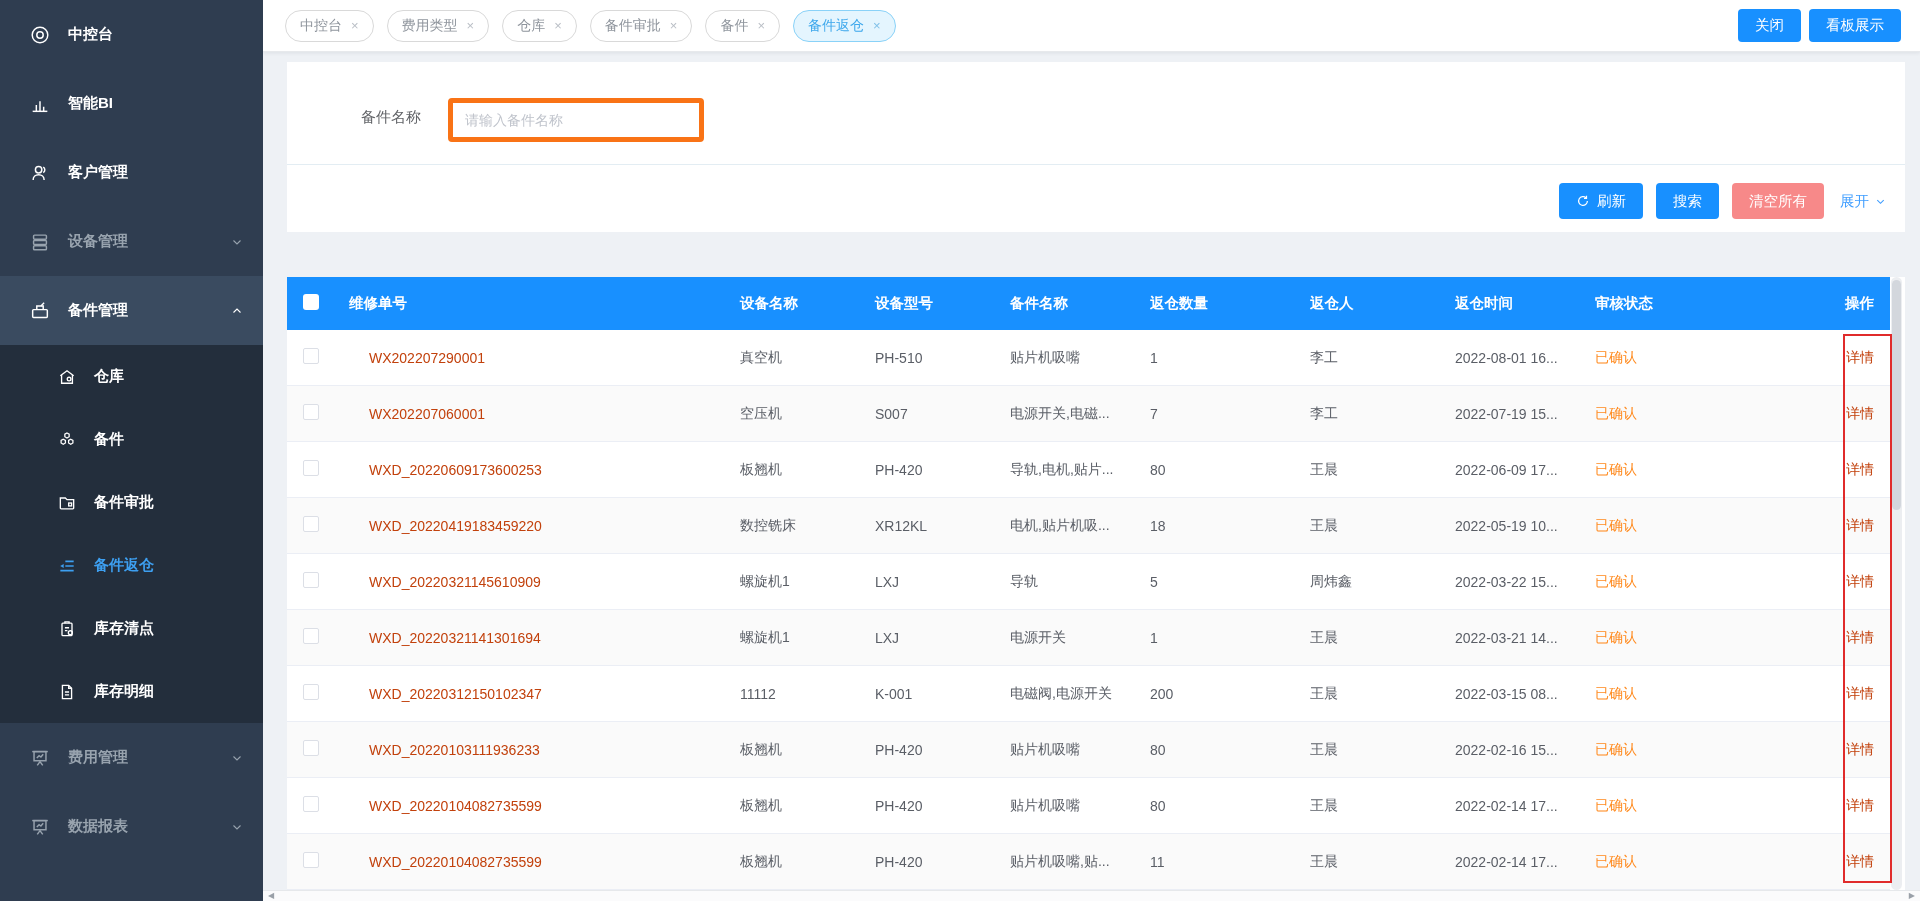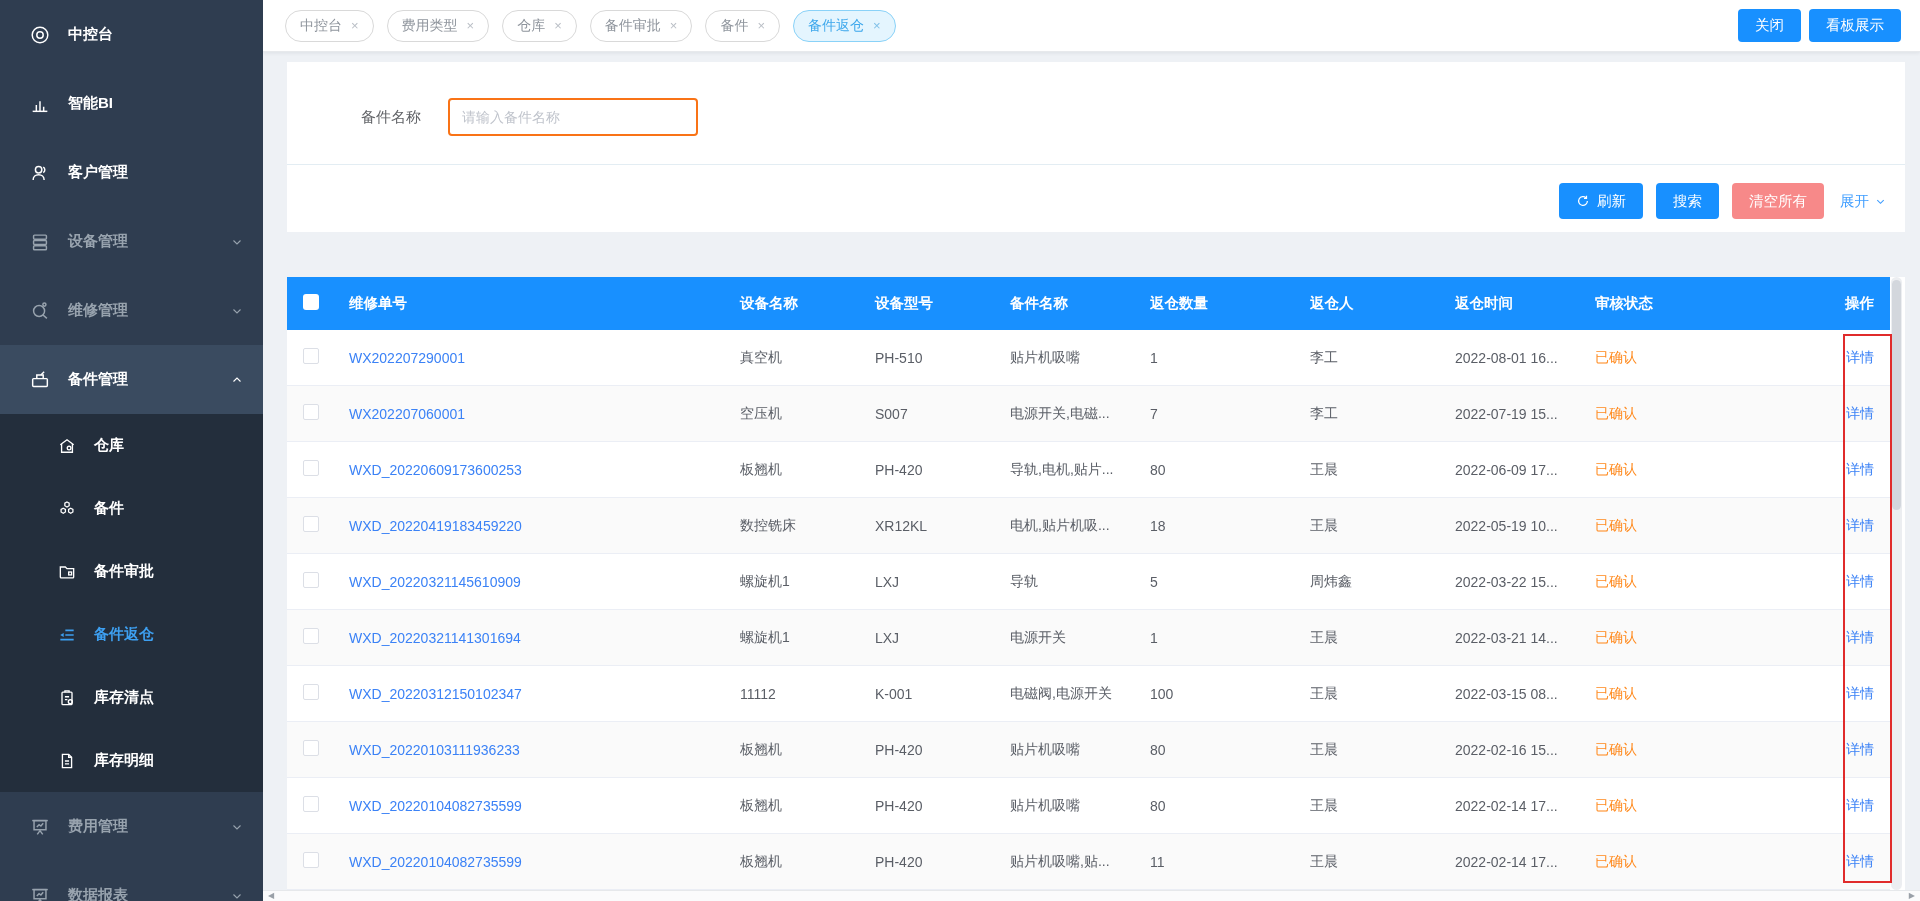--- a/index.html
+++ b/index.html
@@ -24,21 +24,21 @@
   .tag{display:inline-flex;align-items:center;gap:9px;height:30px;padding:0 14px;border:1px solid #d9d9d9;border-radius:16px;background:#fff;color:#8f959d;font-size:14px;cursor:pointer;white-space:nowrap;}
   .tag .x{color:#b9bec5;font-size:13px;line-height:1;}
   .tag.active{background:#e4f5fe;border-color:#8ad2f8;color:#3ea8ec;}
   .tag.active .x{color:#7fc0e8;}
   .topbar-btns{margin-left:auto;display:flex;align-items:center;gap:8px;padding-right:19px;}
   .btn-blue{display:inline-flex;align-items:center;justify-content:center;height:33px;padding:0 17px;background:#1890ff;color:#fff;font-size:14.5px;border-radius:4px;border:none;cursor:pointer;font-family:inherit;}
 
   
   .filter-card{position:absolute;left:287px;top:62px;width:1618px;height:170px;background:#ffffff;}
   .filter-label{position:absolute;left:74px;top:38px;height:34px;line-height:34px;font-size:15px;color:#606266;}
-  .name-input{position:absolute;left:161px;top:36px;width:222px;height:34px;border:2px solid #f97316;border-radius:4px;padding:0 12px;font-size:14px;color:#606266;outline:none;font-family:inherit;box-sizing:content-box;}
+  .name-input{position:absolute;left:161px;top:36px;width:222px;height:34px;border:5px solid #f97316;border-radius:4px;padding:0 12px;font-size:14px;color:#606266;outline:none;font-family:inherit;box-sizing:content-box;}
   .name-input::placeholder{color:#c0c4cc;}
   .filter-divider{position:absolute;left:0;right:0;top:102px;height:1px;background:#e3edf3;}
   .filter-btns{position:absolute;right:19px;top:121px;height:36px;display:flex;align-items:center;gap:13px;}
   .fbtn{display:inline-flex;align-items:center;justify-content:center;gap:7px;height:36px;padding:0 17px;border:none;border-radius:4px;color:#fff;font-size:14.5px;cursor:pointer;font-family:inherit;}
   .fbtn.blue{background:#1890ff;}
   .fbtn.pink{background:#f78989;}
   .expand-link{display:inline-flex;align-items:center;gap:6px;color:#409eff;font-size:14.5px;cursor:pointer;margin-left:3px;}
 
   
   .table-card{position:absolute;left:287px;top:277px;width:1618px;height:613px;background:#ffffff;}
@@ -47,21 +47,21 @@
   .trow{height:56px;font-size:14px;color:#5a5e66;border-bottom:1px solid #ebeef5;background:#fff;box-sizing:border-box;}
   .trow.striped{background:#fafafa;}
   .td,.th{overflow:hidden;white-space:nowrap;}
   .c-check{padding-left:16px;}
   .c-order{padding-left:16px;}
   .c-device,.c-model,.c-part,.c-qty,.c-person{padding-left:8px;}
   .c-time,.c-status{padding-left:13px;}
   .c-op{padding-right:16px;text-align:right;}
   .cb{display:inline-block;width:14px;height:14px;border:1px solid #dcdfe6;border-radius:2px;background:#fff;cursor:pointer;}
   .cb.head{width:16px;height:16px;border:none;border-radius:3px;background:#ffffff;}
-  .link{color:#3b82f6;text-decoration:none;cursor:pointer;}
+  .link{color:#c2410c;text-decoration:none;cursor:pointer;margin-left:20px;}
   .c-status{color:#ff8a1e;}
   .vscroll{position:absolute;right:3px;top:0;width:11px;height:613px;background:#eceef1;border-radius:6px;}
   .vscroll .thumb{position:absolute;left:1px;top:3px;width:9px;height:230px;background:#d3d7dd;border-radius:5px;cursor:pointer;}
 
   
   .hl-box{position:absolute;left:1843px;top:334px;width:49px;height:549px;border:2px solid #e02b2b;box-sizing:border-box;pointer-events:none;z-index:6;}
 
   
   .hscroll{position:absolute;left:263px;top:890px;width:1657px;height:11px;background:#fbfbfc;border-top:1px solid #e6e8eb;box-sizing:border-box;z-index:4;}
   .hscroll .arrow{position:absolute;top:0;height:10px;line-height:10px;font-size:8px;color:#9aa0a8;cursor:pointer;}
@@ -107,35 +107,20 @@
     <div class="side-item">
       <span class="sicon">
         <svg width="22" height="22" viewBox="0 0 24 24" fill="none" stroke="currentColor" stroke-width="1.6">
             <rect x="5" y="4.5" width="14" height="4.4" rx="1"></rect>
             <rect x="5" y="10.3" width="14" height="4.4" rx="1"></rect>
             <rect x="5" y="16.1" width="14" height="4.4" rx="1"></rect>
             <path d="M8 6.7h.01M8 12.5h.01M8 18.3h.01" stroke-width="2"></path>
           </svg>
       </span>
       <span>设备管理</span>
-      <span class="chev">
-          <svg width="12" height="12" viewBox="0 0 24 24" fill="none" stroke="currentColor" stroke-width="2.2">
-            <path d="M5 9l7 7 7-7"></path>
-          </svg>
-        </span>
-    </div>
-    <div class="side-item">
-      <span class="sicon">
-        <svg width="22" height="22" viewBox="0 0 24 24" fill="none" stroke="currentColor" stroke-width="1.6">
-            <circle cx="11" cy="12" r="6"></circle>
-            <path d="M15.3 16.3L19.5 20"></path>
-            <circle cx="16.8" cy="5" r="1.7"></circle>
-          </svg>
-      </span>
-      <span>维修管理</span>
       <span class="chev">
           <svg width="12" height="12" viewBox="0 0 24 24" fill="none" stroke="currentColor" stroke-width="2.2">
             <path d="M5 9l7 7 7-7"></path>
           </svg>
         </span>
     </div>
     <div class="side-item parent-open">
       <span class="sicon">
         <svg width="22" height="22" viewBox="0 0 24 24" fill="none" stroke="currentColor" stroke-width="1.6">
             <rect x="4" y="10.5" width="16" height="8.5" rx="1"></rect>
@@ -392,21 +377,21 @@
     <div class="td c-time">2022-03-21 14...</div>
     <div class="td c-status">已确认</div>
     <div class="td c-op"><a class="link action">详情</a></div>
   </div>
         <div class="trow grid-cols">
     <div class="td c-check"><span class="cb"></span></div>
     <div class="td c-order"><a class="link">WXD_20220312150102347</a></div>
     <div class="td c-device">11112</div>
     <div class="td c-model">K-001</div>
     <div class="td c-part">电磁阀,电源开关</div>
-    <div class="td c-qty">100</div>
+    <div class="td c-qty">200</div>
     <div class="td c-person">王晨</div>
     <div class="td c-time">2022-03-15 08...</div>
     <div class="td c-status">已确认</div>
     <div class="td c-op"><a class="link action">详情</a></div>
   </div>
         <div class="trow grid-cols striped">
     <div class="td c-check"><span class="cb"></span></div>
     <div class="td c-order"><a class="link">WXD_20220103111936233</a></div>
     <div class="td c-device">板翘机</div>
     <div class="td c-model">PH-420</div>

